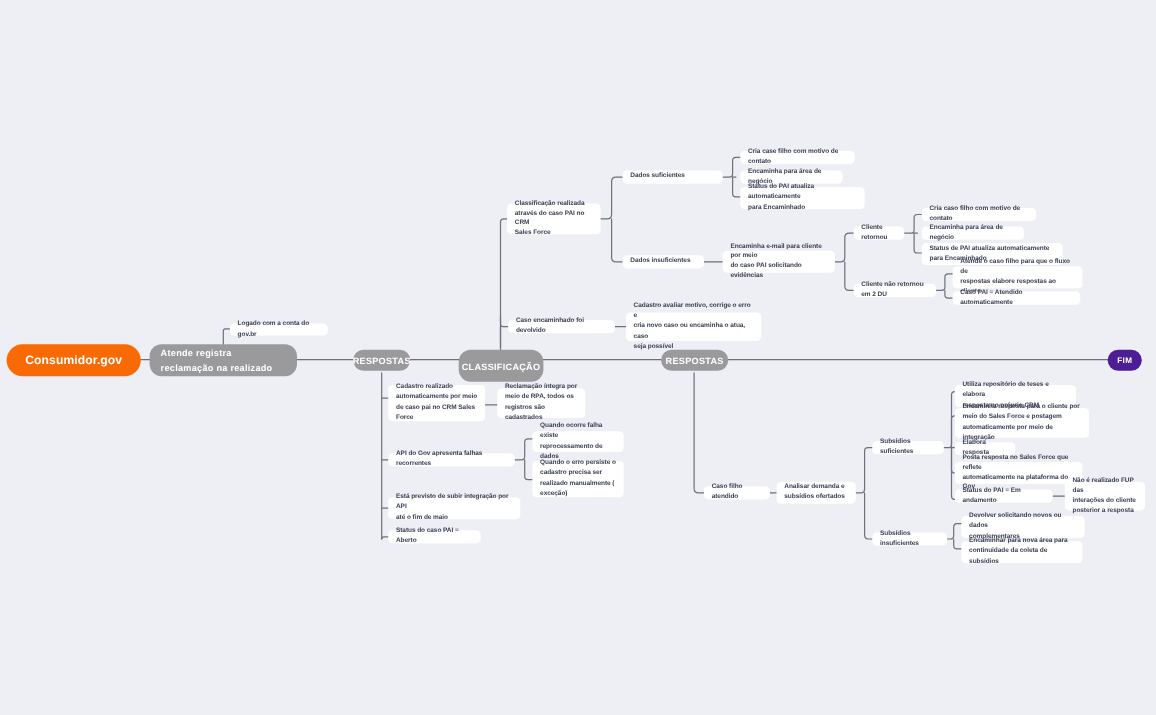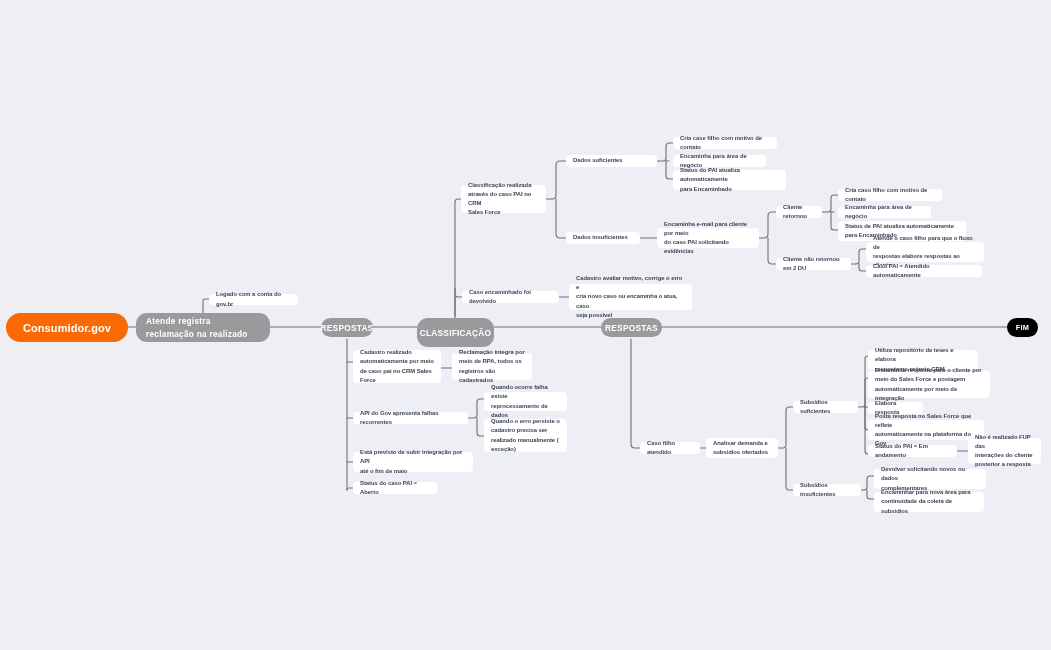--- a/index.html
+++ b/index.html
@@ -47,21 +47,21 @@
     background: #9a9a9d;
     color: #ffffff;
     border-radius: 11px;
     font-size: 8.3px;
     padding: 0 10px;
     letter-spacing: 0.25px;
   }
   .node.grey.center { justify-content: center; }
   
   .node.end {
-    background: #000000;
+    background: #4c1d95;
     color: #ffffff;
     border-radius: 11px;
     font-size: 7.4px;
     padding: 0 10px;
     letter-spacing: 0.3px;
     justify-content: center;
   }
   
   .node.card {
     background: #ffffff;

